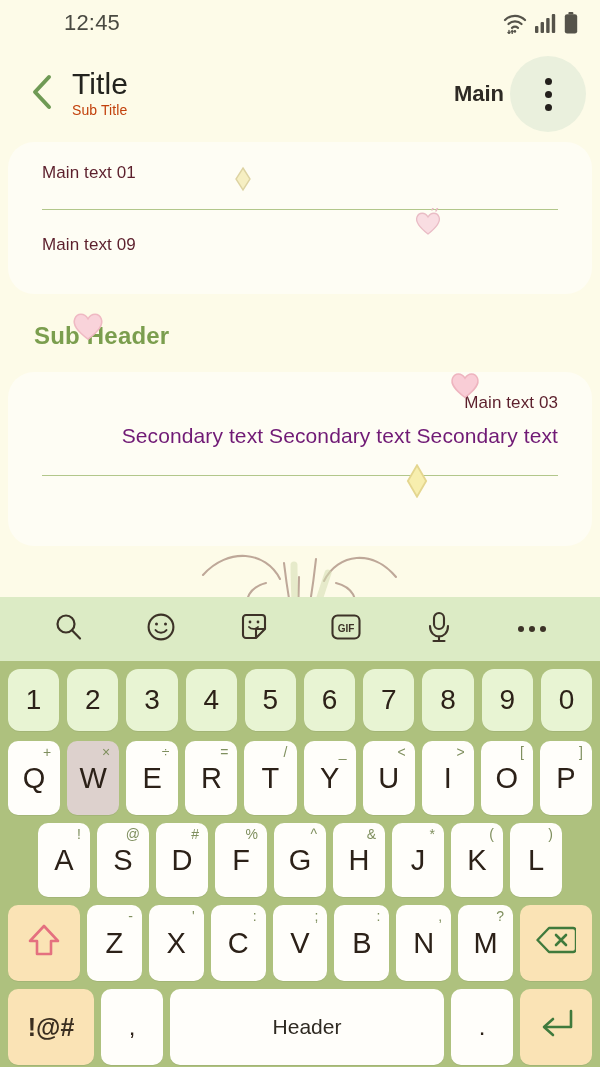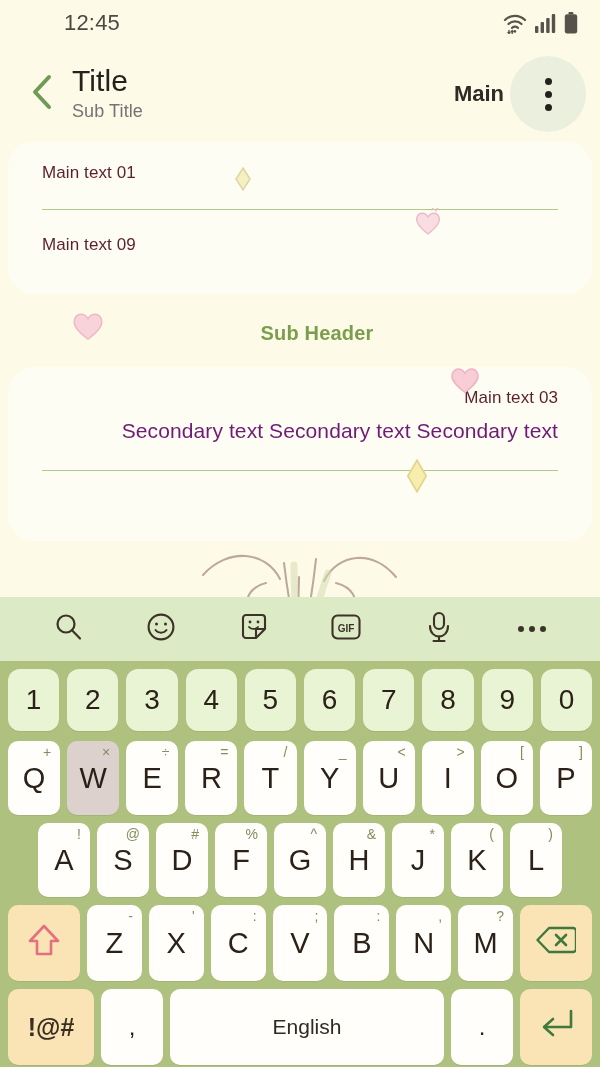--- a/index.html
+++ b/index.html
@@ -43,21 +43,21 @@
     width: 40px; height: 48px;
     display: flex; align-items: center; justify-content: center;
     flex: 0 0 auto;
   }
   .titles { margin-left: 10px; flex: 1 1 auto; }
   .title-main {
     font-size: 30px; color: #23231e; line-height: 1.06;
     letter-spacing: .1px;
   }
   .title-sub {
-    font-size: 18px; color: #737373; line-height: 1.35;
+    font-size: 14px; color: #c2410c; line-height: 1.35;
     margin-top: 2px; letter-spacing: .1px;
   }
   .menu-label {
     font-size: 22px; font-weight: bold; color: #2e2a25;
     margin-right: 6px; white-space: nowrap;
   }
   .overflow-btn {
     width: 76px; height: 76px; border-radius: 50%;
     background: #eaf0dd;
     display: flex; flex-direction: column;
@@ -99,24 +99,23 @@
   }
   .secondary-text {
     font-size: 21px; color: #701a75;
     margin-top: 12px; letter-spacing: .1px;
   }
   .divider {
     height: 1px; background: #b2c78a;
     margin: 27px 0 0 0;
   }
   .sub-header {
-    font-size: 20px; font-weight: bold; color: #7b9e4e;
+    font-size: 24px; font-weight: bold; color: #7b9e4e;
     padding: 28px 0 22px 34px;
     letter-spacing: .2px;
-    text-align: center;
   }
   .spacer-26 { height: 26px; }
   .spacer-30 { height: 30px; }
 
   
   .deco { position: absolute; pointer-events: none; }
 
   
   .keyboard {
     position: absolute;
@@ -537,21 +536,21 @@
               <path d="M13 3 L37 3 a3 3 0 0 1 3 3 L40 24 a3 3 0 0 1 -3 3 L13 27 L1.5 15 Z" stroke="#3f7a3c" stroke-width="2.4" fill="none" stroke-linejoin="round"></path>
               <path d="M20 10 L30 20 M30 10 L20 20" stroke="#3f7a3c" stroke-width="2.6" stroke-linecap="round"></path>
             </svg>
           </span>
         </div>
       </div>
 
       <div class="kb-row row-bottom">
         <div class="key sym">!@#</div>
         <div class="key comma">,</div>
-        <div class="key space">English</div>
+        <div class="key space">Header</div>
         <div class="key period">.</div>
         <div class="key enter">
           <span>
             <svg width="36" height="32" viewBox="0 0 36 32">
               <path d="M33 3 L33 19 L8 19" stroke="#3f7a3c" stroke-width="2.6" fill="none" stroke-linecap="round" stroke-linejoin="round"></path>
               <path d="M15 11 L6 19 L15 27" stroke="#3f7a3c" stroke-width="2.6" fill="none" stroke-linecap="round" stroke-linejoin="round"></path>
             </svg>
           </span>
         </div>
       </div>

